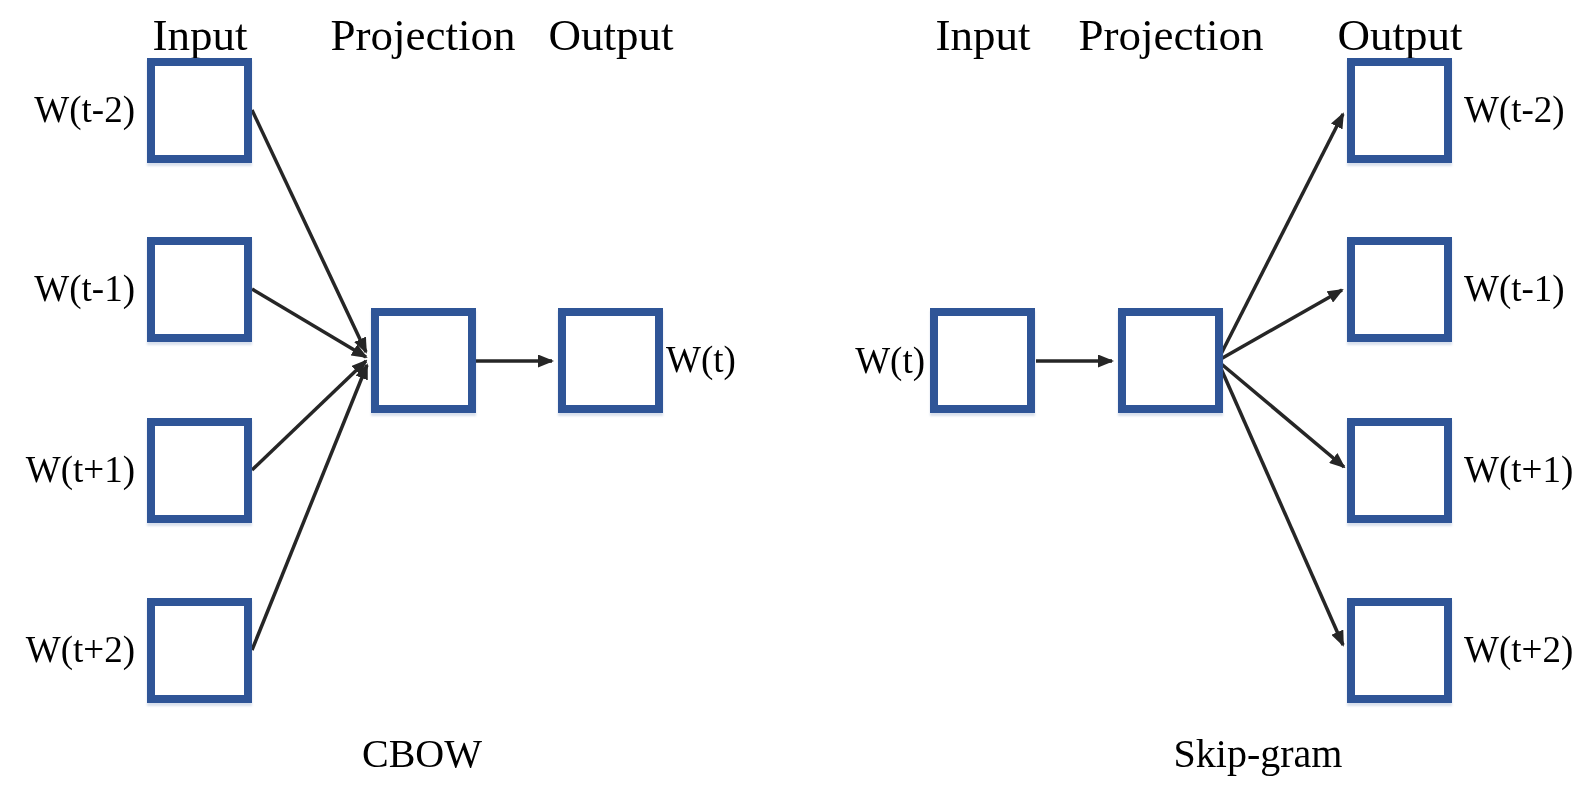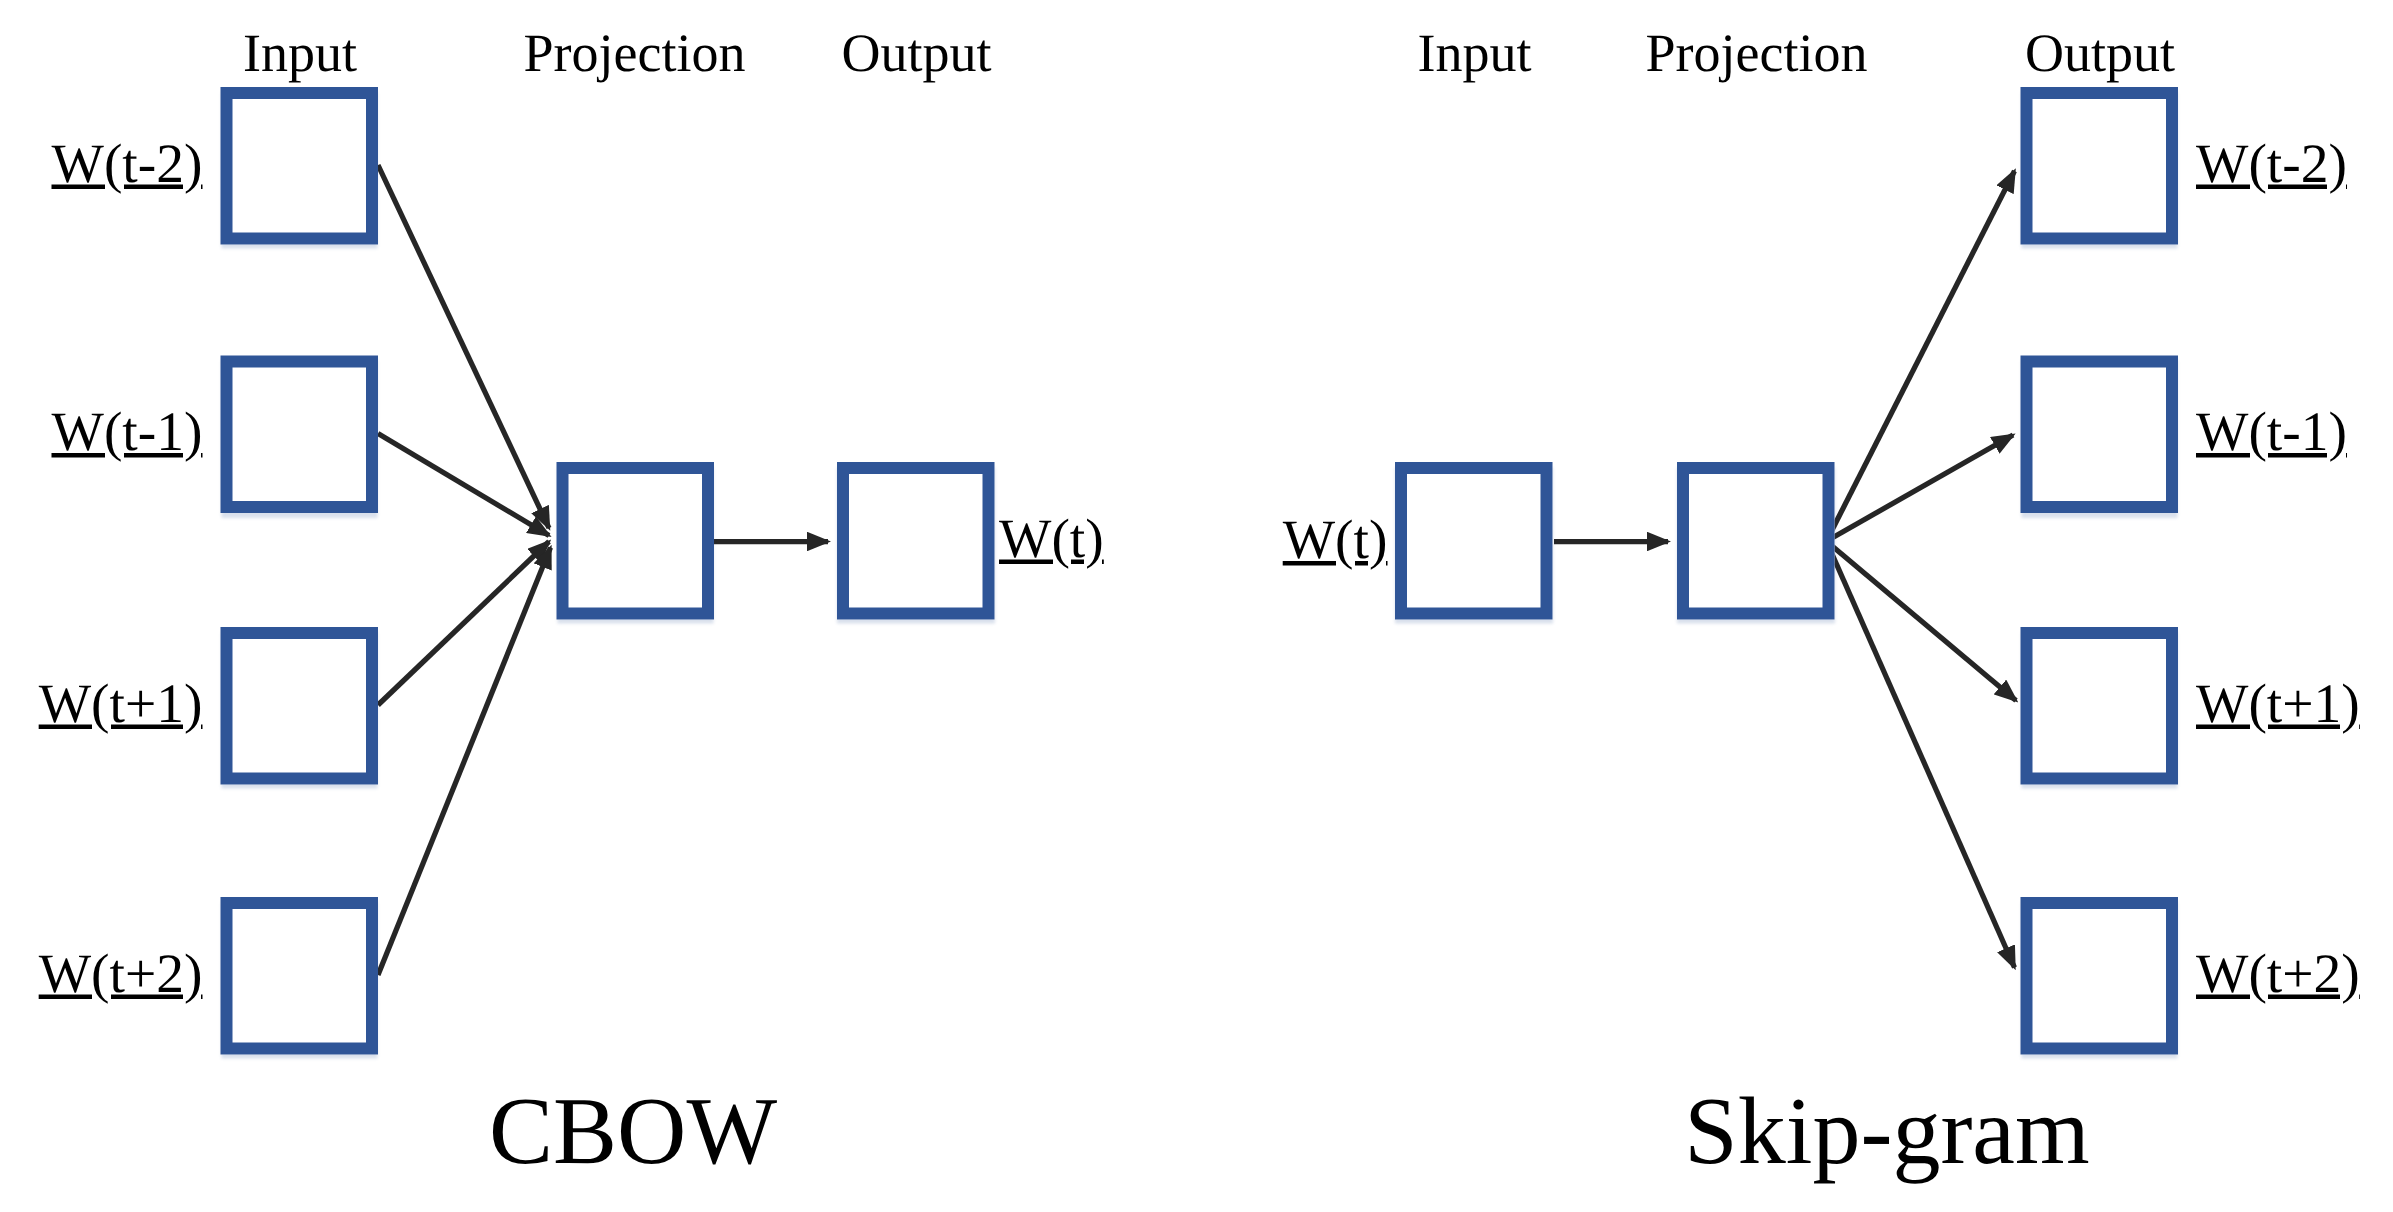--- a/index.html
+++ b/index.html
@@ -15,34 +15,34 @@
     background:var(--background);
     font-family:"Liberation Serif","DejaVu Serif",serif;
     color:var(--text);
     overflow:hidden;
   }
   .arrows{position:absolute;left:0;top:0;width:1595px;height:808px;}
   .arrows line{stroke:var(--arrow);stroke-width:3.5px;}
   .arrows .head{fill:var(--arrow);}
   .hdr{
     position:absolute;top:15px;height:40px;line-height:40px;
-    font-size:36px;white-space:nowrap;transform:translateX(-50%);
+    font-size:45px;white-space:nowrap;transform:translateX(-50%);
   }
   .nbox{
     position:absolute;width:105px;height:105px;box-sizing:border-box;
     border:8px solid var(--box-border);background:#ffffff;
     box-shadow:0 3px 2px rgba(47,85,151,0.18);
   }
   .wlbl{
-    position:absolute;height:44px;line-height:44px;font-size:37px;white-space:nowrap;text-decoration:underline;
+    position:absolute;height:44px;line-height:44px;font-size:37px;white-space:nowrap;
   }
   .wlbl.ralign{text-align:right;}
   .caption{
     position:absolute;top:726px;height:56px;line-height:56px;
-    font-size:64px;white-space:nowrap;transform:translateX(-50%);
+    font-size:40px;white-space:nowrap;transform:translateX(-50%);
   }
 </style>
 </head>
 <body>
 
 <div class="canvas">
 
   <svg class="arrows" viewBox="0 0 1595 808" xmlns="http://www.w3.org/2000/svg">
     <defs>
       <marker id="ah" markerUnits="userSpaceOnUse" markerWidth="16" markerHeight="13" refX="14" refY="6.5" orient="auto">

